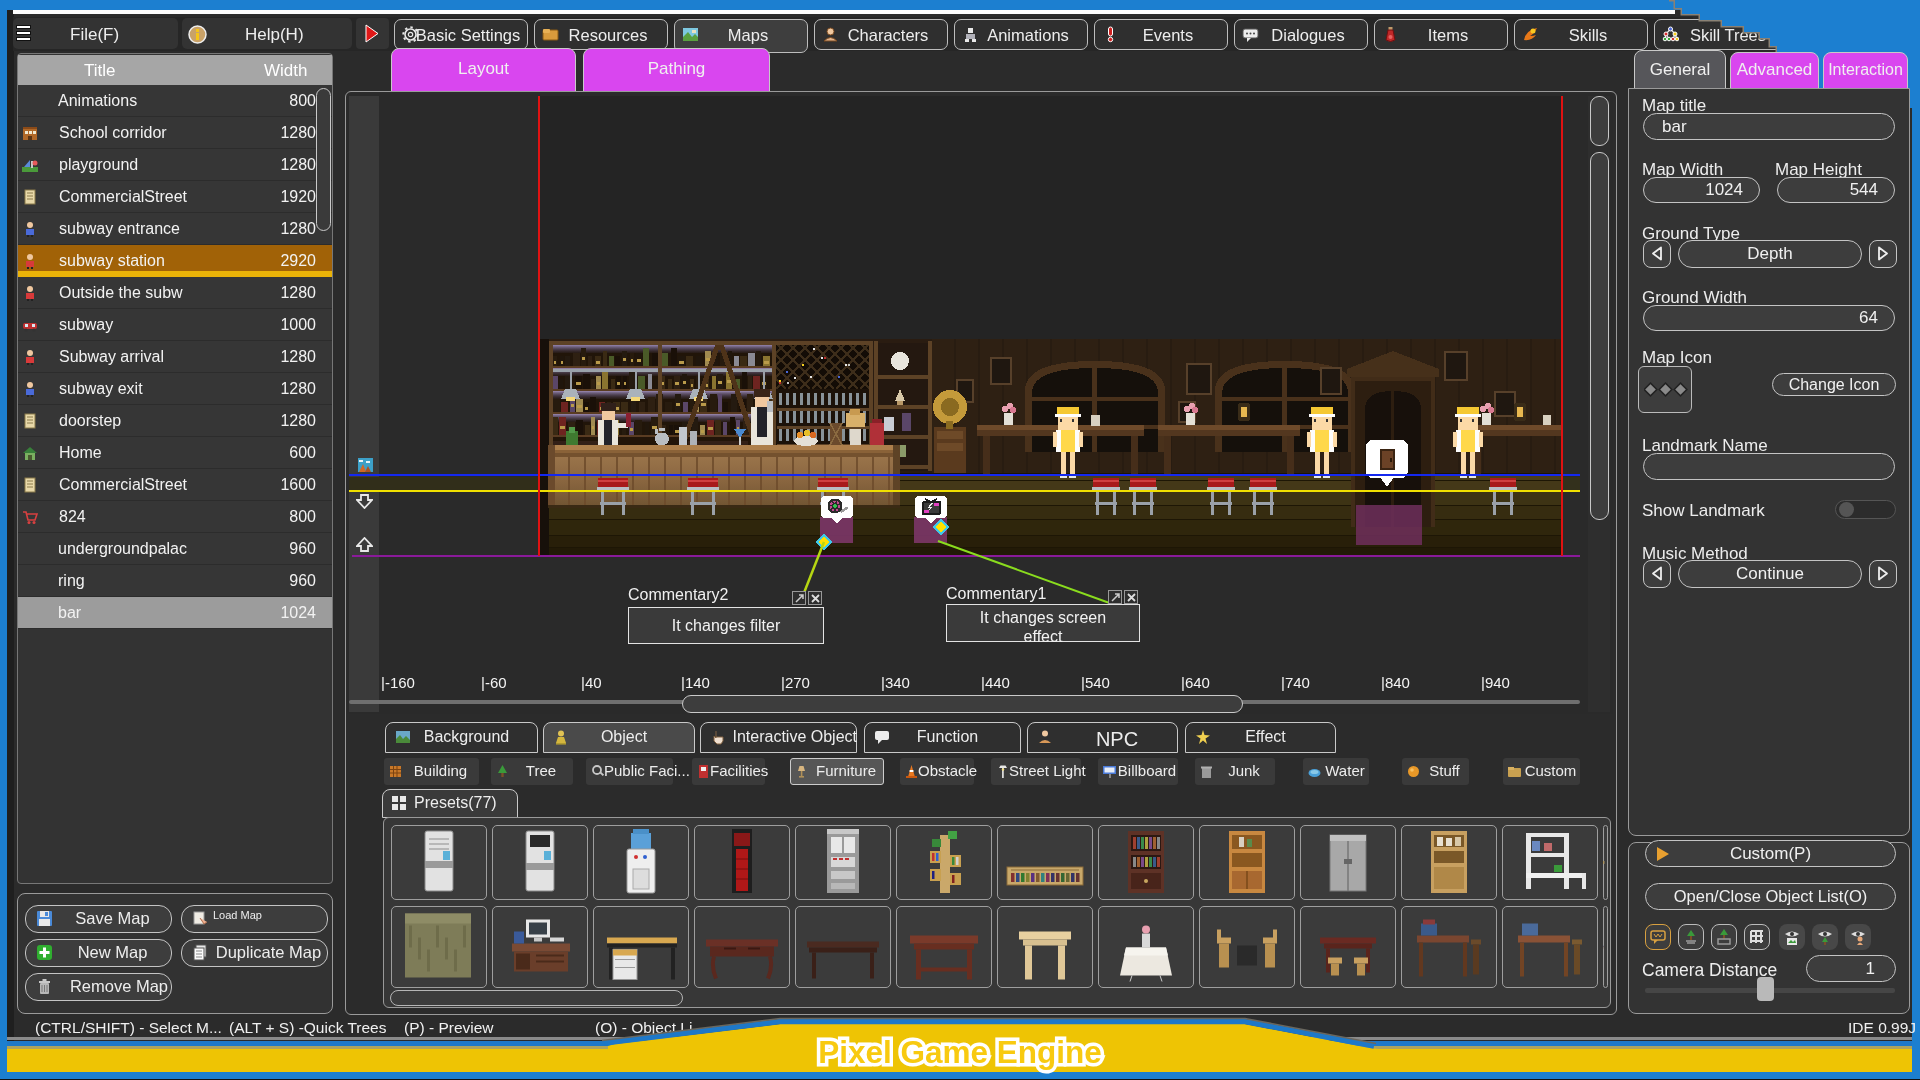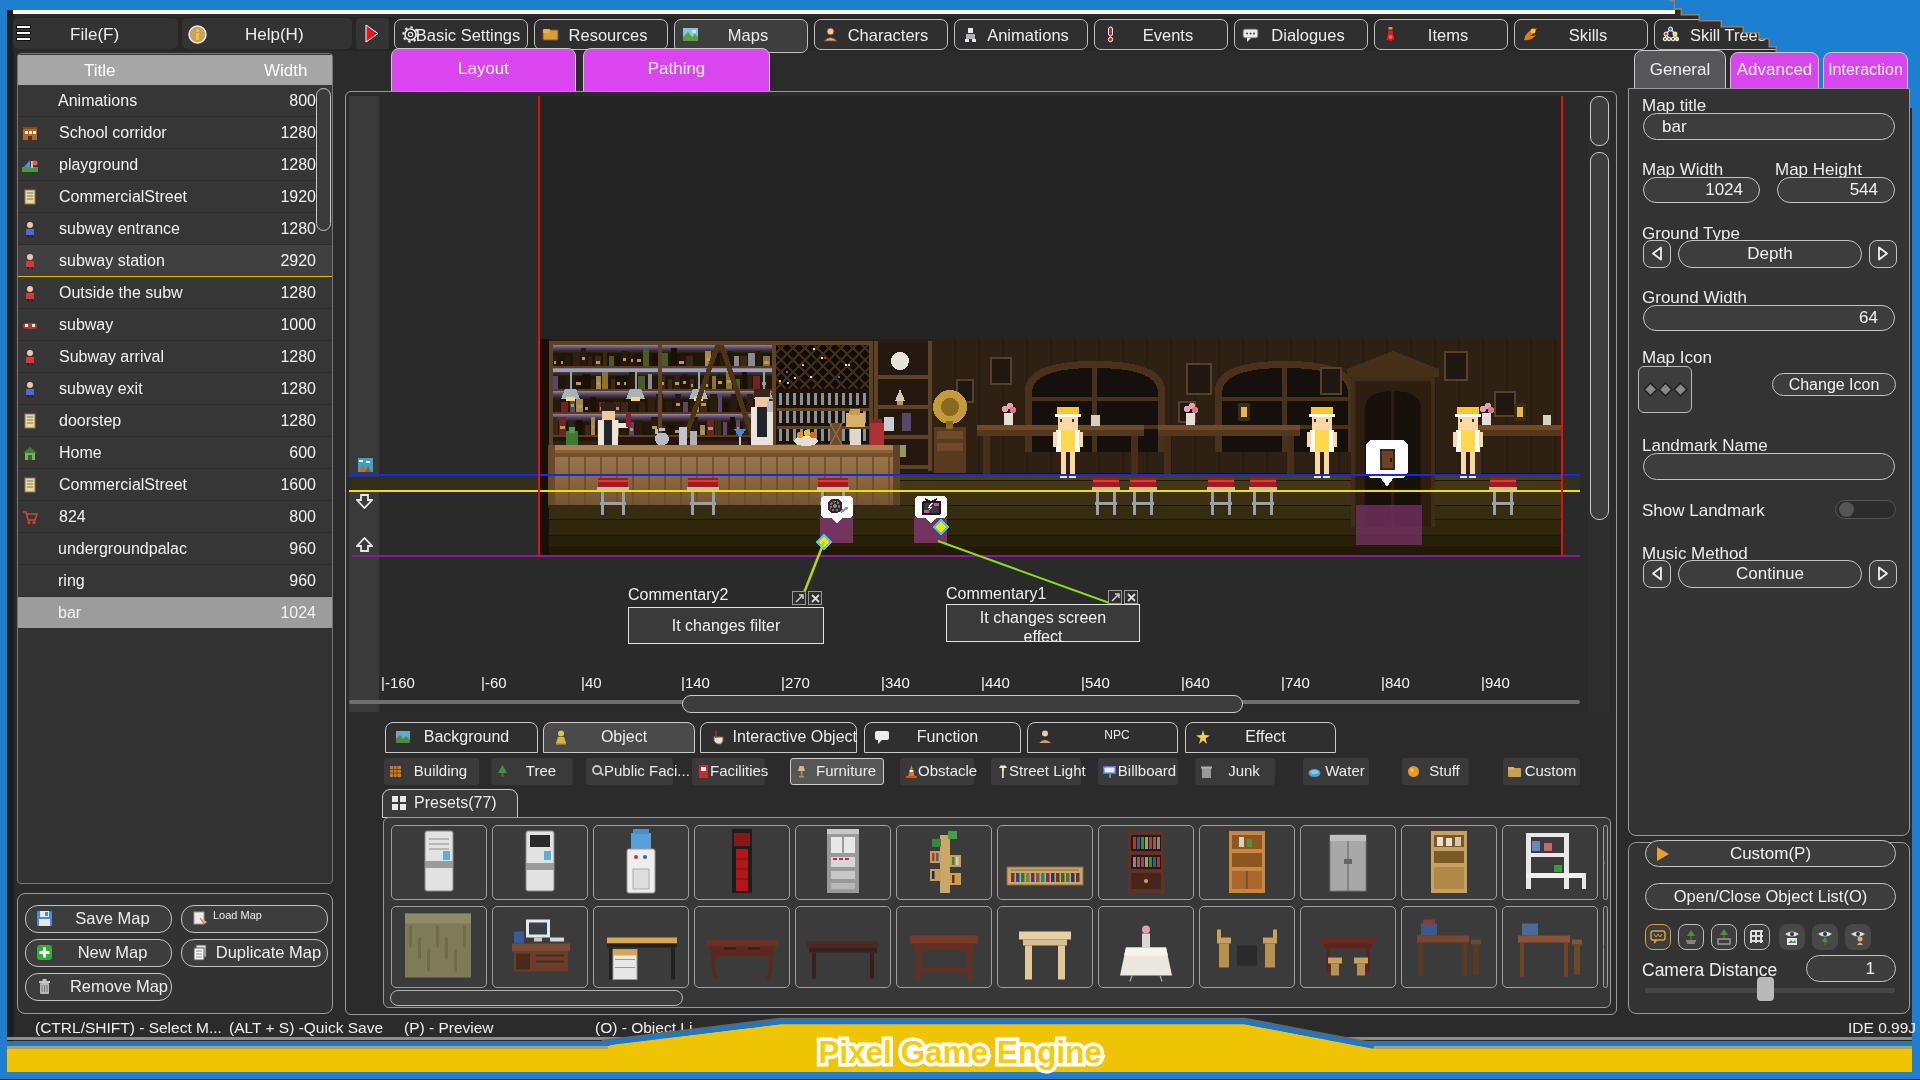--- a/index.html
+++ b/index.html
@@ -153,21 +153,21 @@
 <div class="row" style="top:213px;background:#363636;border-bottom:1px solid #2c2c2c">
     <span style="position:absolute;left:41px">subway entrance</span>
     <span style="position:absolute;right:16px">1280</span>
   </div>
 <svg class="a" style="left:22px;top:221px" width="16" height="16" viewBox="0 0 16 16">
     <circle cx="8" cy="4" r="3" fill="#f0c8a0"></circle>
     <rect x="4" y="8" width="8" height="6" fill="#4a6ad8"></rect>
     <rect x="5" y="14" width="2" height="2" fill="#222"></rect>
     <rect x="9" y="14" width="2" height="2" fill="#222"></rect>
   </svg>
-<div class="row" style="top:245px;background:#404040;border-bottom:1px solid #eab308">
+<div class="row" style="top:245px;background:#a16207;border-bottom:6px solid #eab308">
     <span style="position:absolute;left:41px">subway station</span>
     <span style="position:absolute;right:16px">2920</span>
   </div>
 <svg class="a" style="left:22px;top:253px" width="16" height="16" viewBox="0 0 16 16">
     <circle cx="8" cy="4" r="3" fill="#f0c8a0"></circle>
     <rect x="4" y="8" width="8" height="6" fill="#d83a3a"></rect>
     <rect x="5" y="14" width="2" height="2" fill="#222"></rect>
     <rect x="9" y="14" width="2" height="2" fill="#222"></rect>
   </svg>
 <div class="row" style="top:277px;background:#363636;border-bottom:1px solid #2c2c2c">
@@ -289,21 +289,21 @@
 <div class="lbl" style="left:213px;top:943px;width:111px;text-align:center;font-size:16.5px">Duplicate Map</div>
 <div class="pill" style="left:25px;top:973px;width:147px;height:28px;border-radius:13px"></div>
 <svg class="a" style="left:36px;top:978px" width="17" height="17" viewBox="0 0 17 17">
     <rect x="4" y="5" width="9" height="11" rx="1" fill="#b8b8b8"></rect>
     <rect x="3" y="3" width="11" height="2" fill="#c8c8c8"></rect>
     <rect x="6.5" y="1" width="4" height="2" fill="#c8c8c8"></rect>
     <path d="M6,7 v7 M8.5,7 v7 M11,7 v7" stroke="#777" stroke-width="1"></path>
   </svg>
 <div class="lbl" style="left:57px;top:977px;width:111px;text-align:right;font-size:16.5px">Remove Map</div>
 <div class="a" style="left:35px;top:1019px;color:#f0f0f0;font-size:15.5px">(CTRL/SHIFT) - Select M...</div>
-<div class="a" style="left:229px;top:1019px;color:#f0f0f0;font-size:15.5px">(ALT + S) -Quick Save</div>
+<div class="a" style="left:229px;top:1019px;color:#f0f0f0;font-size:15.5px">(ALT + S) -Quick Trees</div>
 <div class="a" style="left:404px;top:1019px;color:#f0f0f0;font-size:15.5px">(P) - Preview</div>
 <div class="a" style="left:595px;top:1019px;color:#f0f0f0;font-size:15.5px">(O) - Object Li...</div>
 <div class="a" style="left:1848px;top:1019px;color:#f0f0f0;font-size:15.5px">IDE 0.99J</div>
 <div class="tab" style="left:391px;top:48px;width:185px;height:44px;line-height:40px;border-radius:8px 8px 0 0">Layout</div>
 <div class="tab" style="left:583px;top:48px;width:187px;height:44px;line-height:40px;border-radius:8px 8px 0 0">Pathing</div>
 <div class="box" style="left:345px;top:91px;width:1272px;height:924px;border-radius:6px;background:#2b2b2b"></div>
 <div class="a" style="left:347px;top:94px;width:1266px;height:620px;background:#2a2a2a"></div>
 <div class="a" style="left:349px;top:96px;width:30px;height:616px;background:#3a3a3a"></div>
 <div class="a" style="left:538px;top:96px;width:1024px;height:243px;background:#242424"></div>
 <svg class="a" style="left:538px;top:339px" width="1024" height="217" viewBox="0 0 1024 217" shape-rendering="crispEdges">
@@ -998,21 +998,21 @@
 <svg class="a" style="left:874px;top:729px" width="16" height="16" viewBox="0 0 16 16">
     <rect x="1" y="2" width="14" height="9" rx="2" fill="#ececec"></rect>
     <path d="M4,11 L4,15 L8,11 Z" fill="#ececec"></path>
   </svg>
 <div class="lbl" style="left:864px;top:728px;width:157px;text-align:center;font-size:16px;text-indent:10px">Function</div>
 <div class="tab" style="left:1027px;top:722px;width:151px;height:31px;background:#2f2f2f"></div>
 <svg class="a" style="left:1037px;top:729px" width="16" height="16" viewBox="0 0 16 16">
     <circle cx="8" cy="4.5" r="3" fill="#f0c8a0"></circle>
     <path d="M2,14 Q8,8 14,14 Z" fill="#d89858"></path>
   </svg>
-<div class="lbl" style="left:1027px;top:728px;width:170px;text-align:center;font-size:12px;text-indent:10px">NPC</div>
+<div class="lbl" style="left:1027px;top:728px;width:170px;text-align:center;font-size:20px;text-indent:10px">NPC</div>
 <div class="tab" style="left:1185px;top:722px;width:151px;height:31px;background:#2f2f2f"></div>
 <svg class="a" style="left:1195px;top:729px" width="16" height="16" viewBox="0 0 16 16">
     <path d="M8,1 L9.5,6 L15,6.5 L10.5,9.5 L12,15 L8,11.5 L4,15 L5.5,9.5 L1,6.5 L6.5,6 Z" fill="#f0d050"></path>
   </svg>
 <div class="lbl" style="left:1185px;top:728px;width:151px;text-align:center;font-size:16px;text-indent:10px">Effect</div>
 <div class="a" style="left:384px;top:758px;width:95px;height:27px;background:#3a3a3a;border-radius:3px"></div>
 <svg class="a" style="left:388px;top:764px" width="15" height="15" viewBox="0 0 15 15">
     <rect x="2" y="2" width="11" height="11" fill="#c87828"></rect>
     <path d="M2,5.5 h11 M2,9 h11 M5.5,2 v11 M9,2 v11" stroke="#7a4210" stroke-width="1"></path>
   </svg>

